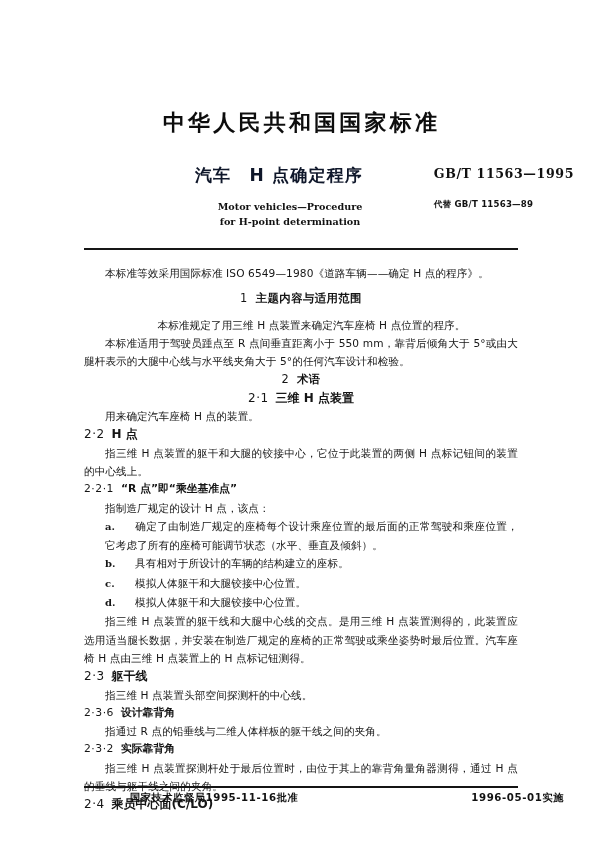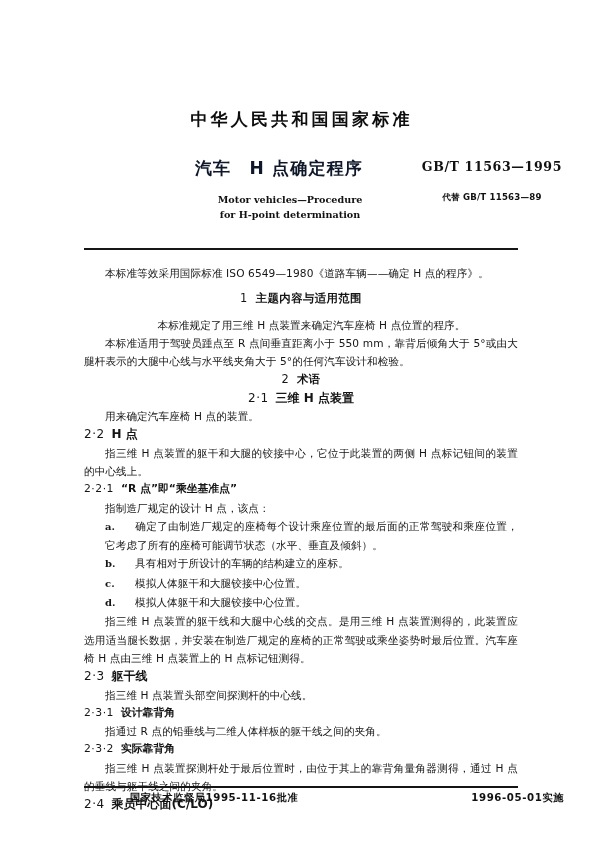--- a/index.html
+++ b/index.html
@@ -27,21 +27,21 @@
 
   
   .header {
     position: absolute;
     left: 0;
     top: 108px;
     width: 600px;
   }
   .nation-title {
     text-align: center;
-    font-size: 17px;
+    font-size: 22px;
     font-weight: bold;
     letter-spacing: 3.2px;
     color: #0d0d0d;
     padding-left: 3px;
   }
   .title-row {
     position: relative;
     margin-top: 26px;
     height: 86px;
   }
@@ -58,23 +58,23 @@
     text-align: center;
     font-family: "DejaVu Serif", "Liberation Serif", serif;
     font-size: 9.6px;
     font-weight: bold;
     line-height: 15px;
     color: #111111;
     padding-right: 20px;
   }
   .std-no {
     position: absolute;
-    right: 38px;
+    right: 26px;
     top: 2px;
-    text-align: center;
+    text-align: left;
   }
   .std-no .main {
     font-family: "DejaVu Serif", "Liberation Serif", serif;
     font-size: 12.6px;
     font-weight: bold;
     letter-spacing: 0.6px;
     white-space: nowrap;
   }
   .std-no .replace {
     margin-top: 18px;
@@ -254,21 +254,21 @@
     </div>
 
     <p class="p indent">指三维 H 点装置的躯干线和大腿中心线的交点。是用三维 H 点装置测得的，此装置应选用适当腿长数据，并安装在制造厂规定的座椅的正常驾驶或乘坐姿势时最后位置。汽车座椅 H 点由三维 H 点装置上的 H 点标记钮测得。</p>
 
     <div class="h2">
       <span class="num">2·3</span><span>躯干线</span>
     </div>
     <p class="p indent">指三维 H 点装置头部空间探测杆的中心线。</p>
 
     <div class="h3">
-      <span class="num">2·3·1</span><span>设计靠背角</span>
+      <span class="num">2·3·6</span><span>设计靠背角</span>
     </div>
     <p class="p indent">指通过 R 点的铅垂线与二维人体样板的躯干线之间的夹角。</p>
 
     <div class="h3">
       <span class="num">2·3·2</span><span>实际靠背角</span>
     </div>
     <p class="p indent">指三维 H 点装置探测杆处于最后位置时，由位于其上的靠背角量角器测得，通过 H 点的垂线与躯干线之间的夹角。</p>
 
     <div class="h2">
       <span class="num">2·4</span><span>乘员中心面(C/LO)</span>

